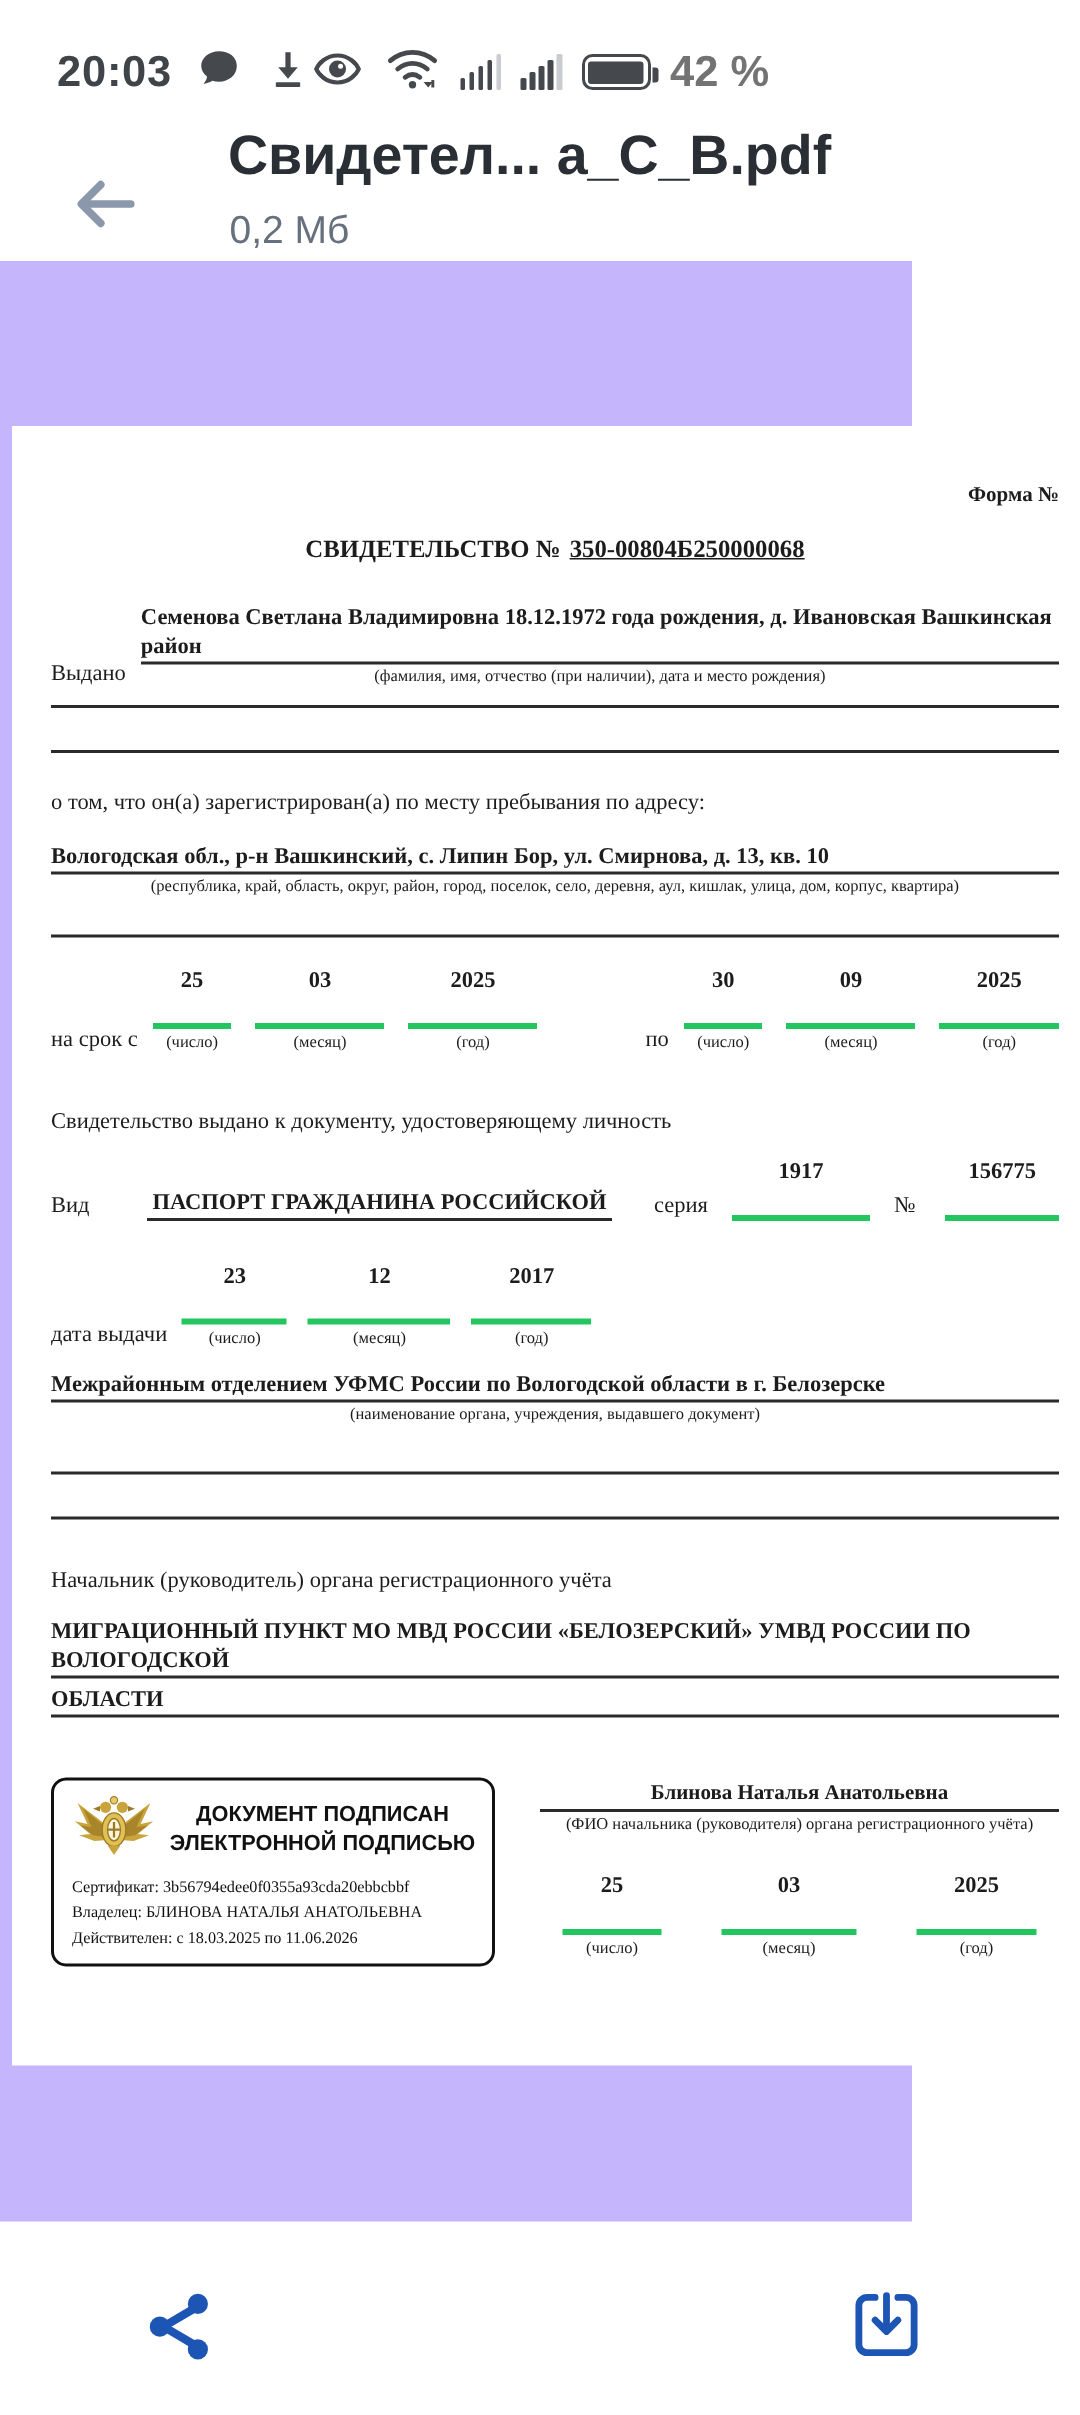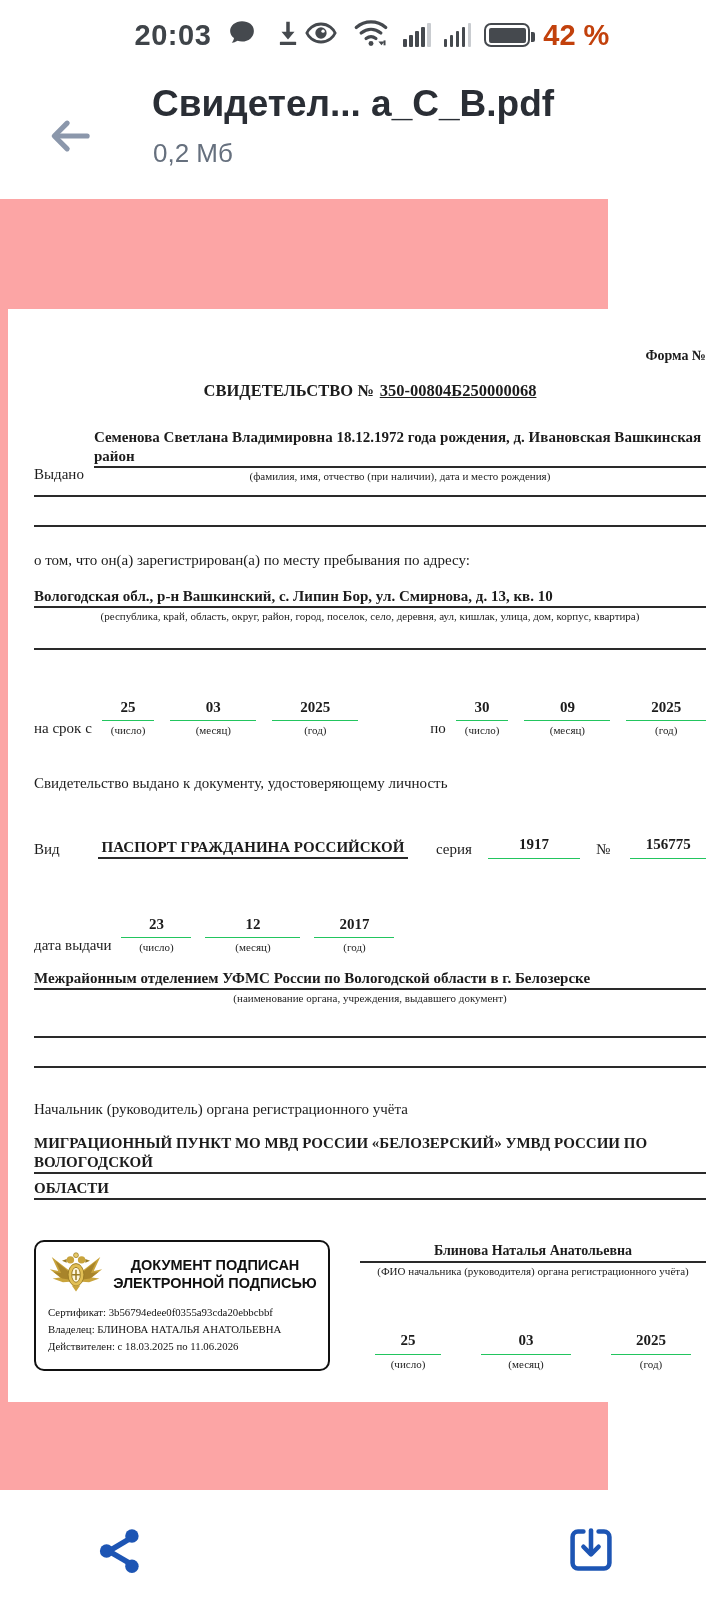--- a/index.html
+++ b/index.html
@@ -3,55 +3,55 @@
 <meta charset="utf-8">
 <style>
   * { margin:0; padding:0; box-sizing:border-box; }
   html,body { width:720px; height:1610px; }
   body {
     font-family:"Liberation Sans","DejaVu Sans",sans-serif;
     background:#ffffff; position:relative; overflow:hidden;
     width:720px; height:1610px;
   }
   
-  .statusbar{position:absolute;left:0;top:0;width:720px;height:70px;background:#fff;
-    display:flex;align-items:center;justify-content:center;padding:0 14px 0 38px;}
+  .statusbar{position:absolute;left:0;top:13px;width:720px;height:70px;background:#fff;
+    display:flex;align-items:center;justify-content:flex-start;padding:0 14px 0 38px;}
   .sb-left{display:flex;align-items:center;gap:16px;}
   .sb-right{display:flex;align-items:center;gap:13px;}
   .sb-time{font-size:29px;font-weight:700;color:#3f4449;letter-spacing:.5px;}
-  .sb-batt-label{font-size:29px;font-weight:600;color:#c2410c;}
+  .sb-batt-label{font-size:29px;font-weight:600;color:#737373;}
   .bars{display:flex;align-items:flex-end;gap:2.5px;height:24px;}
   .bars i{display:block;width:3.5px;background:#45494e;border-radius:1px;}
   .bars i.dim{background:#c9ccd0;}
   .battery{width:46px;height:24px;border:2.5px solid #45494e;border-radius:7px;
     position:relative;display:flex;align-items:center;padding:2.5px;}
   .battery .fill{height:100%;width:42%;background:#45494e;border-radius:2px;}
   .battery .nub{position:absolute;right:-7px;top:7px;width:4px;height:10px;background:#45494e;border-radius:0 2px 2px 0;}
   
   .header{position:absolute;left:12px;top:70px;width:720px;height:113px;background:#fff;}
   .back-btn{position:absolute;left:30px;top:38px;width:56px;height:56px;display:flex;align-items:center;justify-content:center;}
   .hdr-title{position:absolute;left:140px;top:13px;width:560px;font-size:37px;font-weight:600;color:#2a2e35;white-space:nowrap;overflow:hidden;}
   .hdr-sub{position:absolute;left:141px;top:68px;font-size:26px;font-weight:400;color:#66707e;}
   
-  .viewer{position:absolute;left:0;top:199px;width:608px;height:1307px;background:#fca5a5;}
+  .viewer{position:absolute;left:0;top:174px;width:608px;height:1307px;background:#c4b5fd;}
   .page{position:absolute;left:8px;top:110px;width:704px;height:1093px;background:#fff;
     font-family:"Liberation Serif","DejaVu Serif",serif;color:#1c1c1c;
     padding:38px 6px 0 26px;font-size:15px;line-height:1.25;}
   .form-no{text-align:right;font-weight:700;font-size:14px;padding-right:0px;}
   .doc-title{text-align:center;font-weight:700;font-size:16.5px;margin-top:16px;}
   .doc-title .num{text-decoration:underline;margin-left:6px;}
   .doc-subtitle{text-align:center;font-weight:700;font-size:15px;margin-top:3px;}
   .uline{border-bottom:2px solid #2a2a2a;}
   .caption{font-size:11px;text-align:center;color:#1c1c1c;margin-top:2px;}
   .frow{display:flex;align-items:flex-end;}
   .frow .lbl{white-space:nowrap;padding-right:10px;font-size:15px;}
   .fill{flex:1;}
   .bval{font-weight:700;}
   .blank-line{border-bottom:2px solid #2a2a2a;height:10px;}
-  .dfield{text-align:center;font-weight:700;border-bottom:1px solid #22c55e;padding-bottom:4px;margin-top:28px;}
+  .dfield{text-align:center;font-weight:700;border-bottom:4px solid #22c55e;padding-bottom:19px;}
   .dgroup{display:flex;flex-direction:column;}
   .dgroup .caption{margin-top:3px;}
   .center2{ text-align:center;font-weight:700;}
   
   .sigrow{display:flex;margin-top:40px;}
   .stamp{width:296px;border:2.5px solid #111;border-radius:10px;padding:9px 10px 8px 12px;}
   .stamp-head{display:flex;align-items:center;gap:8px;}
   .stamp-title{flex:1;text-align:center;font-family:"Liberation Sans","DejaVu Sans",sans-serif;
     font-weight:700;font-size:14.5px;line-height:1.25;color:#111;}
   .stamp-lines{margin-top:7px;font-size:10.8px;line-height:1.55;color:#111;}

